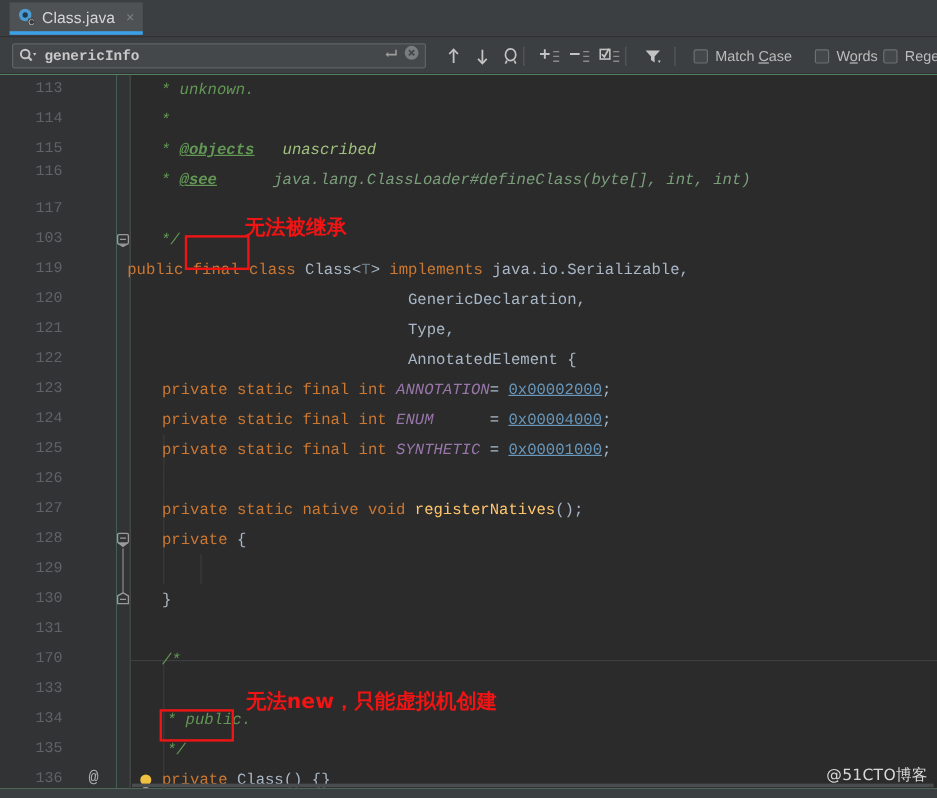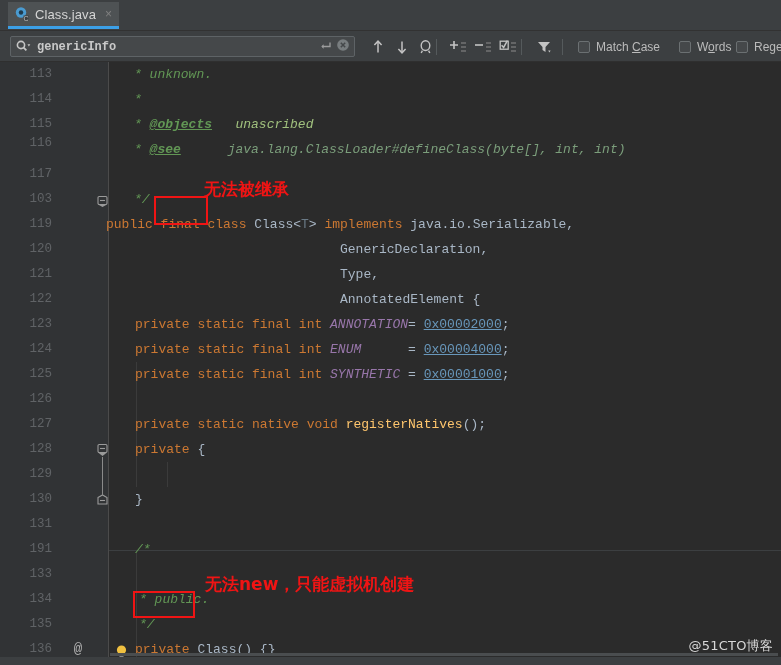--- a/index.html
+++ b/index.html
@@ -395,21 +395,21 @@
       <div class="linenum" style="top:225px">122</div>
       <div class="linenum" style="top:250px">123</div>
       <div class="linenum" style="top:275px">124</div>
       <div class="linenum" style="top:300px">125</div>
       <div class="linenum" style="top:325px">126</div>
       <div class="linenum" style="top:350px">127</div>
       <div class="linenum" style="top:375px">128</div>
       <div class="linenum" style="top:400px">129</div>
       <div class="linenum" style="top:425px">130</div>
       <div class="linenum" style="top:450px">131</div>
-      <div class="linenum" style="top:475px">191</div>
+      <div class="linenum" style="top:475px">170</div>
       <div class="linenum" style="top:500px">133</div>
       <div class="linenum" style="top:525px">134</div>
       <div class="linenum" style="top:550px">135</div>
       <div class="linenum" style="top:575px">136</div>
     </div>
 
     <div class="annot-col">
       <div style="position:absolute;left:8px;top:575px;width:20px;height:25px;line-height:25px;
                   font-family:'Liberation Mono',monospace;font-size:14px;color:#b0b0b0;text-align:center;">@</div>
     </div>

